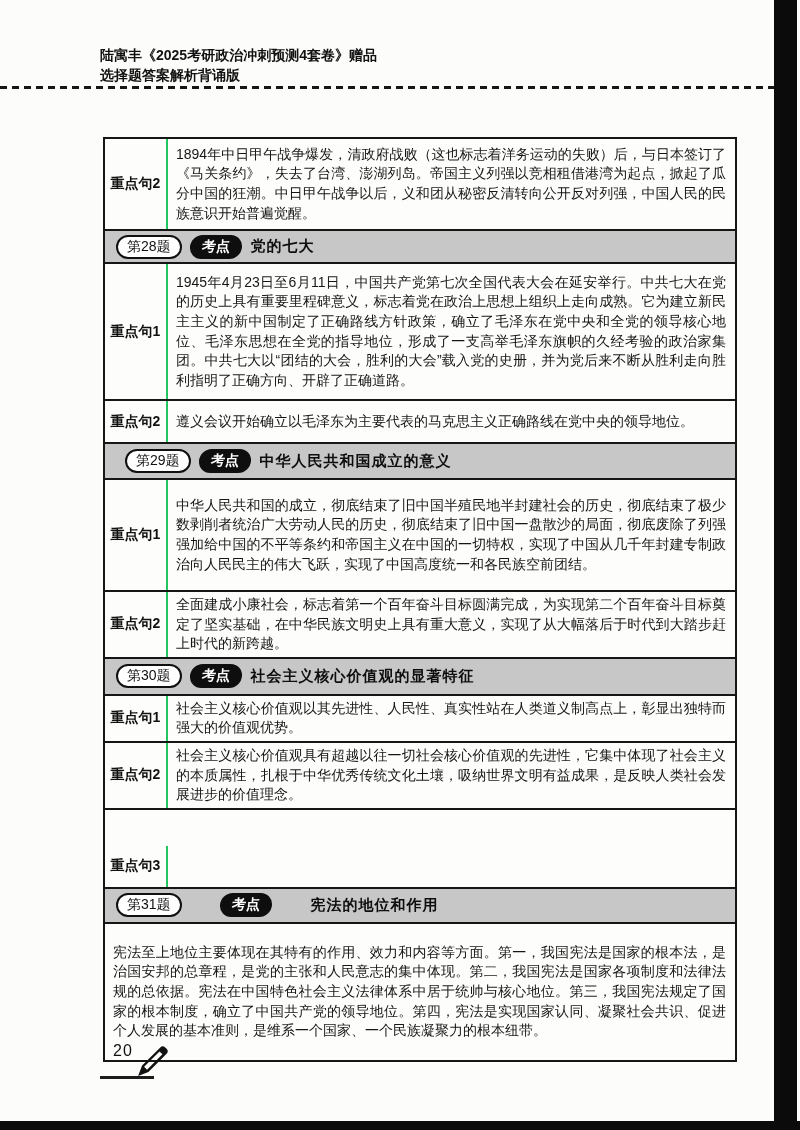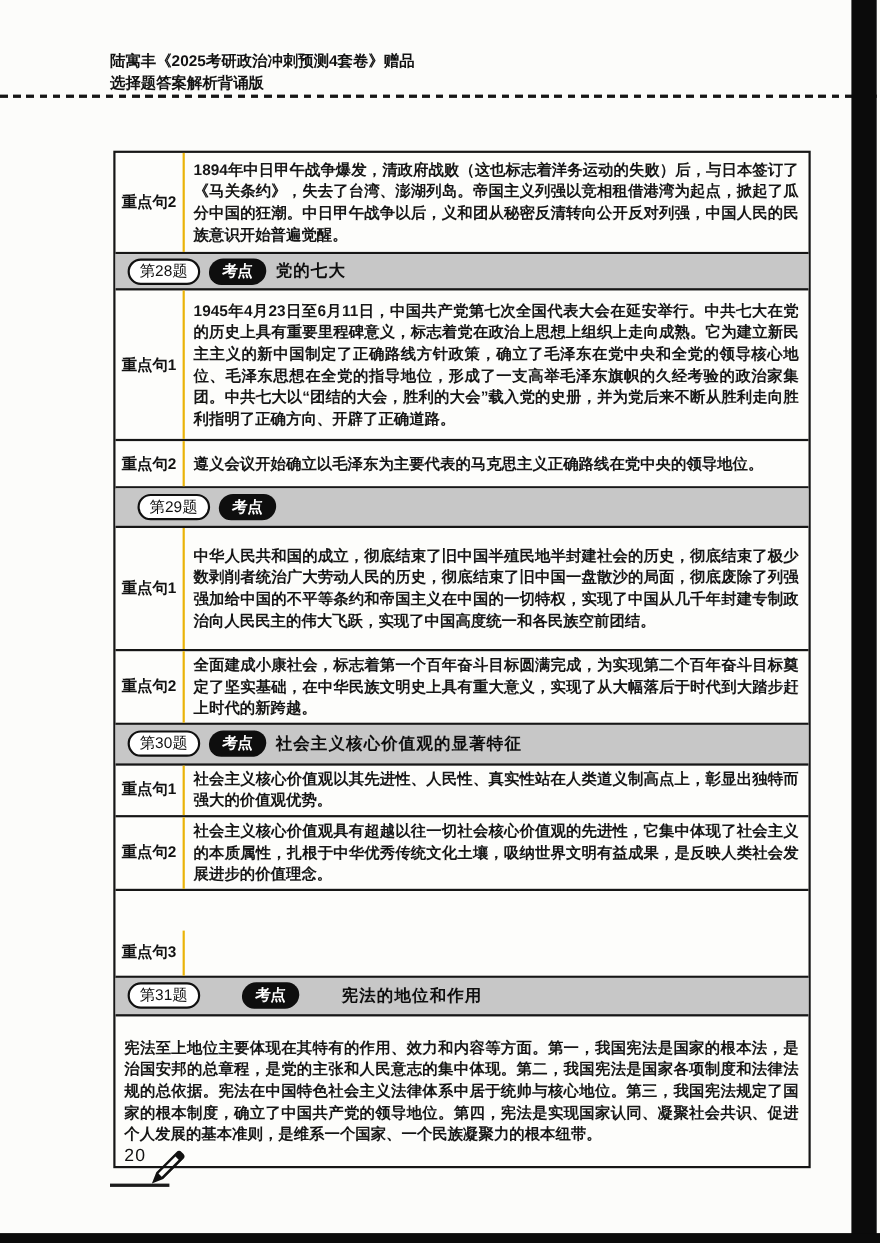--- a/index.html
+++ b/index.html
@@ -7,24 +7,24 @@
   body{position:relative;background:#ffffff;font-family:"Liberation Sans","DejaVu Sans",sans-serif;overflow:hidden}
   .page{position:absolute;inset:0;background:#fcfcfa}
 
   .hdr{position:absolute;left:100px;top:45px;font-size:14px;font-weight:bold;color:#121212;line-height:20px}
   .dash{position:absolute;left:0;top:86px;width:797px;height:3px;
         background:repeating-linear-gradient(90deg,#161616 0 7px,transparent 7px 12px)}
 
   .tbl{position:absolute;left:103px;top:137px;width:634px;border:2px solid #161616;background:#fdfdfb}
   .tr{display:flex;border-bottom:2px solid #161616;align-items:stretch}
   .tr:last-child{border-bottom:none}
-  .lbl{flex:0 0 63px;border-right:2px solid #eab308;display:flex;align-items:center;justify-content:center;
+  .lbl{flex:0 0 63px;border-right:2px solid #22c55e;display:flex;align-items:center;justify-content:center;
        font-weight:bold;font-size:14px;color:#111;text-align:center}
   .txt{flex:1;padding:3px 9px 3px 8px;display:flex;align-items:center}
-  .txt > div{width:100%;font-size:14px;font-weight:bold;color:#161616;line-height:19.6px;text-align:justify}
+  .txt > div{width:100%;font-size:14px;font-weight:normal;color:#161616;line-height:19.6px;text-align:justify}
 
   .band{background:#c7c7c7;display:flex;align-items:center;padding-left:11px;gap:8px;border-bottom:2px solid #161616}
   .pillnum{background:#fff;border:2px solid #101010;border-radius:999px;padding:0 9px;font-size:14px;
            font-weight:normal;color:#101010;height:24px;display:inline-flex;align-items:center}
   .badge{background:#0e0e0e;color:#fff;border-radius:999px;padding:1px 12px;font-size:14px;font-weight:bold;
          height:24px;display:inline-flex;align-items:center;transform:skewX(-4deg)}
   .bandtitle{font-size:15px;font-weight:bold;color:#0e0e0e;margin-left:1px;letter-spacing:1px}
 
   .pagenum{position:absolute;left:113px;top:1042px;font-size:16px;color:#121212;letter-spacing:1px}
   .underline{position:absolute;left:100px;top:1076px;width:54px;height:2.5px;background:#1c1c1c}
@@ -65,20 +65,21 @@
       </div>
       <div class="tr" style="min-height: 43px;">
         <div class="lbl">重点句2</div>
         <div class="txt">
           <div>遵义会议开始确立以毛泽东为主要代表的马克思主义正确路线在党中央的领导地位。</div>
         </div>
       </div>
       <div class="tr band" style="min-height: 36px; padding-left: 20px;">
         <span class="pillnum">第29题</span>
         <span class="badge">考点</span>
+        <span class="bandtitle">中华人民共和国成立的意义</span>
       </div>
       <div class="tr" style="min-height: 112px;">
         <div class="lbl">重点句1</div>
         <div class="txt">
           <div>中华人民共和国的成立，彻底结束了旧中国半殖民地半封建社会的历史，彻底结束了极少数剥削者统治广大劳动人民的历史，彻底结束了旧中国一盘散沙的局面，彻底废除了列强强加给中国的不平等条约和帝国主义在中国的一切特权，实现了中国从几千年封建专制政治向人民民主的伟大飞跃，实现了中国高度统一和各民族空前团结。</div>
         </div>
       </div>
       <div class="tr" style="min-height: 66px;">
         <div class="lbl">重点句2</div>
         <div class="txt">

